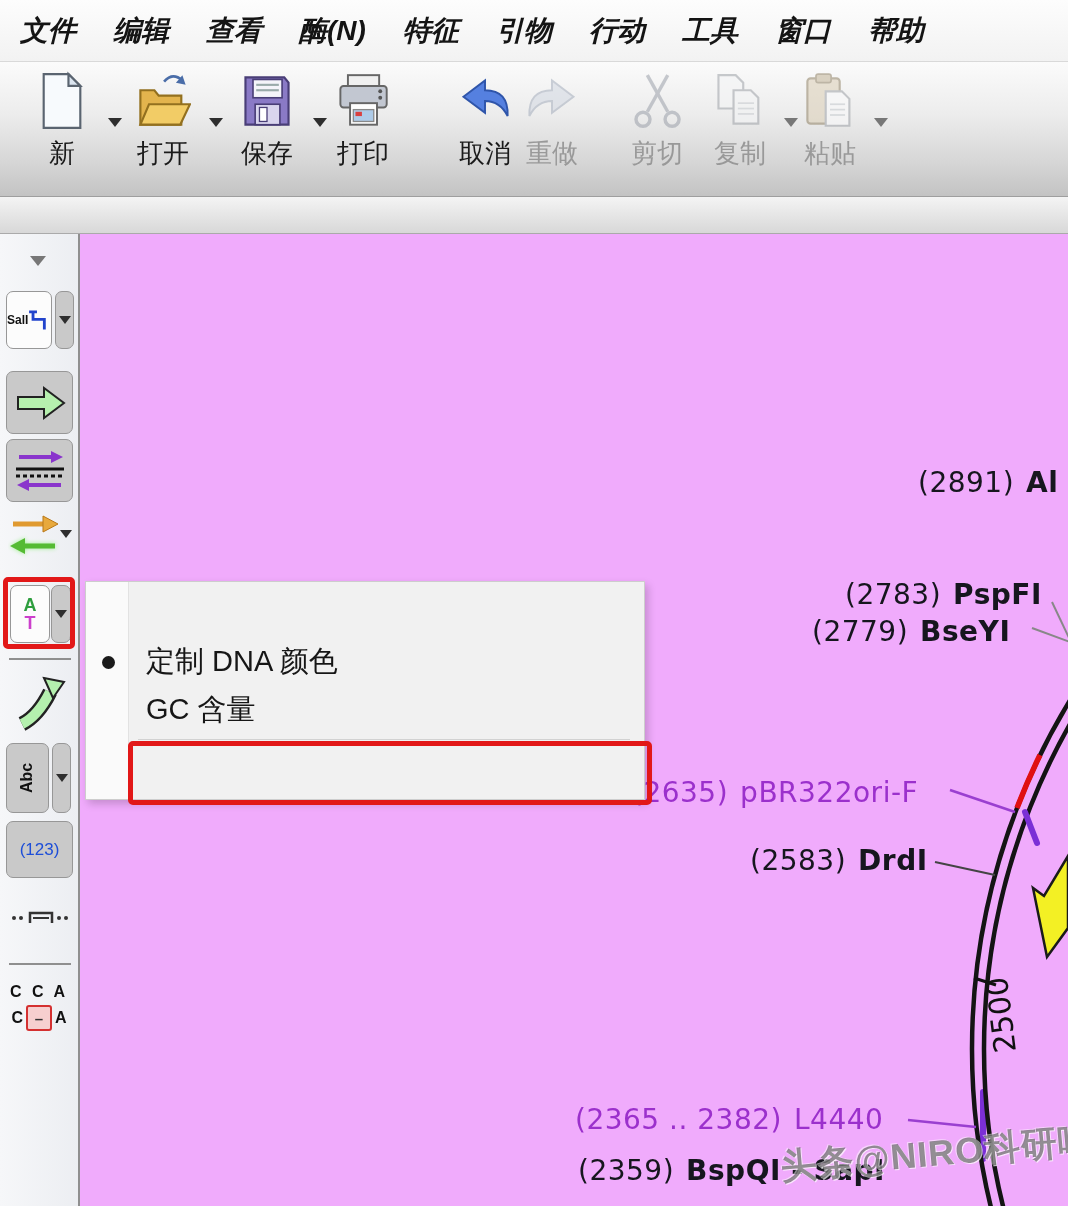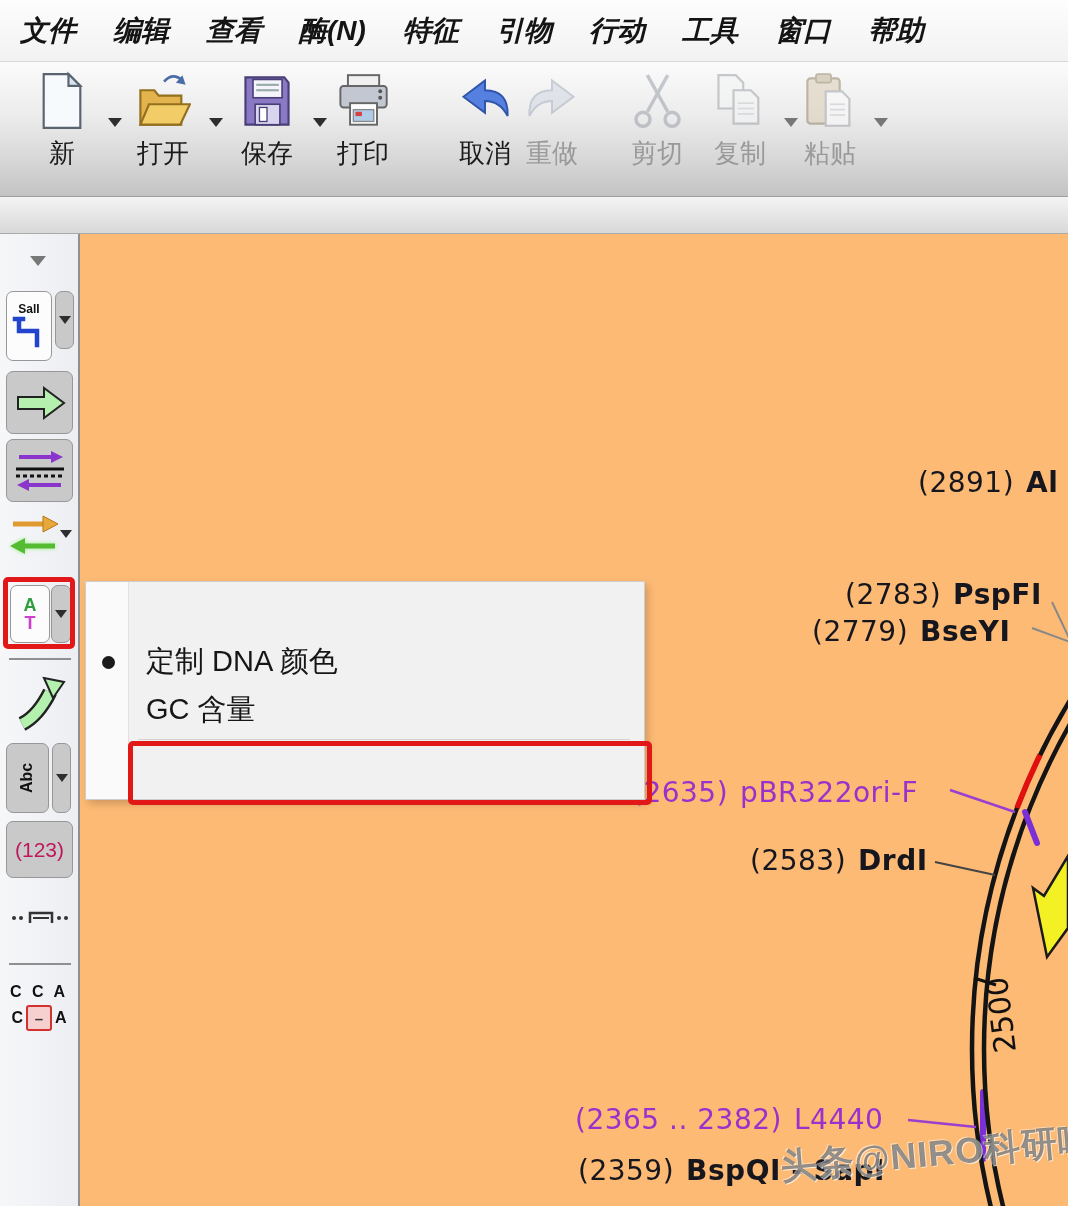--- a/index.html
+++ b/index.html
@@ -26,21 +26,21 @@
   
   .sidebar{position:absolute;left:0;top:234px;width:80px;height:972px;
            background:linear-gradient(90deg,#f6f7f9,#eceef2);border-right:2px solid #8f8f8f;box-sizing:border-box;}
   .sbtn{position:absolute;background:#c9c9c9;border:1.5px solid #979797;border-radius:7px;
         box-sizing:border-box;display:flex;align-items:center;justify-content:center;}
   .sbtn.white{background:#fcfcfc;}
   .tri{width:0;height:0;border-left:8px solid transparent;border-right:8px solid transparent;border-top:10px solid #2e2e2e;}
   .divider{position:absolute;left:9px;width:62px;border-top:2px solid #8f8f8f;}
   .redbox{position:absolute;border:5px solid #e21818;border-radius:5px;box-sizing:border-box;pointer-events:none;}
   
-  .canvas{position:absolute;left:80px;top:234px;width:988px;height:972px;background:#fdba74;overflow:hidden;}
+  .canvas{position:absolute;left:80px;top:234px;width:988px;height:972px;background:#f0abfc;overflow:hidden;}
   .canvas svg.overlay{position:absolute;left:0;top:0;}
   .maplabel{position:absolute;font-family:"DejaVu Sans",sans-serif;font-size:28px;color:#16161e;white-space:nowrap;}
   .maplabel .pos{font-weight:500;margin-right:12px;letter-spacing:.5px;}
   .maplabel .nm{font-weight:700;letter-spacing:.5px;}
   .maplabel.purple{color:#9b30cc;}
   .maplabel.purple .nm{font-weight:500;}
   .ticklabel{position:absolute;font-family:"DejaVu Sans",sans-serif;font-size:30px;color:#111;
              transform:translate(-50%,-50%) rotate(-97deg);}
   .watermark{position:absolute;left:700px;top:893px;width:370px;font-size:36px;font-weight:700;
              color:rgba(75,75,75,.6);letter-spacing:1px;transform:rotate(-5deg);
@@ -175,21 +175,21 @@
     <span class="tlabel">粘贴</span>
     <div class="dd" style="left:86px;top:48px;border-top-color:#777"></div>
   </div>
 </div>
 
 <div class="subtoolbar"></div>
 
 <div class="sidebar">
   <div class="tri" style="position:absolute;left:30px;top:22px;border-top-color:#777;"></div>
 
-  <div class="sbtn white" style="left:6px;top:57px;width:46px;height:70px;flex-direction:column;">
+  <div class="sbtn white" style="left:6px;top:57px;width:46px;height:58px;flex-direction:row;">
     <span style="font-size:12px;font-weight:700;color:#111;line-height:1;">SalI</span>
     <svg width="36" height="34" viewBox="0 0 36 34">
       <path d="M4 4 h8 M8 4 v12 h18 v14" fill="none" stroke="#2244cc" stroke-width="4.5" stroke-linecap="square"></path>
     </svg>
   </div>
   <div class="sbtn" style="left:55px;top:57px;width:19px;height:58px;">
     <div class="tri" style="border-left-width:6px;border-right-width:6px;border-top-width:8px;"></div>
   </div>
 
   <div class="sbtn" style="left:6px;top:137px;width:67px;height:63px;">
@@ -241,21 +241,21 @@
   </div>
 
   <div class="sbtn" style="left:6px;top:509px;width:43px;height:70px;">
     <span style="font-size:16px;font-weight:700;color:#111;transform:rotate(-90deg);">Abc</span>
   </div>
   <div class="sbtn" style="left:52px;top:509px;width:19px;height:70px;">
     <div class="tri" style="border-left-width:6px;border-right-width:6px;border-top-width:8px;"></div>
   </div>
 
   <div class="sbtn" style="left:6px;top:587px;width:67px;height:57px;">
-    <span style="font-size:21px;color:#be185d;">(123)</span>
+    <span style="font-size:17px;color:#1d4ed8;">(123)</span>
   </div>
 
   <div style="position:absolute;left:10px;top:671px;">
     <svg width="60" height="22" viewBox="0 0 60 22">
       <circle cx="4" cy="13" r="2" fill="#333"></circle>
         <circle cx="11" cy="13" r="2" fill="#333"></circle>
       <path d="M20 18 V8 H42 V18" fill="none" stroke="#333" stroke-width="2.5"></path>
       <line x1="23" y1="13" x2="39" y2="13" stroke="#333" stroke-width="2"></line>
       <circle cx="49" cy="13" r="2" fill="#333"></circle>
         <circle cx="56" cy="13" r="2" fill="#333"></circle>

